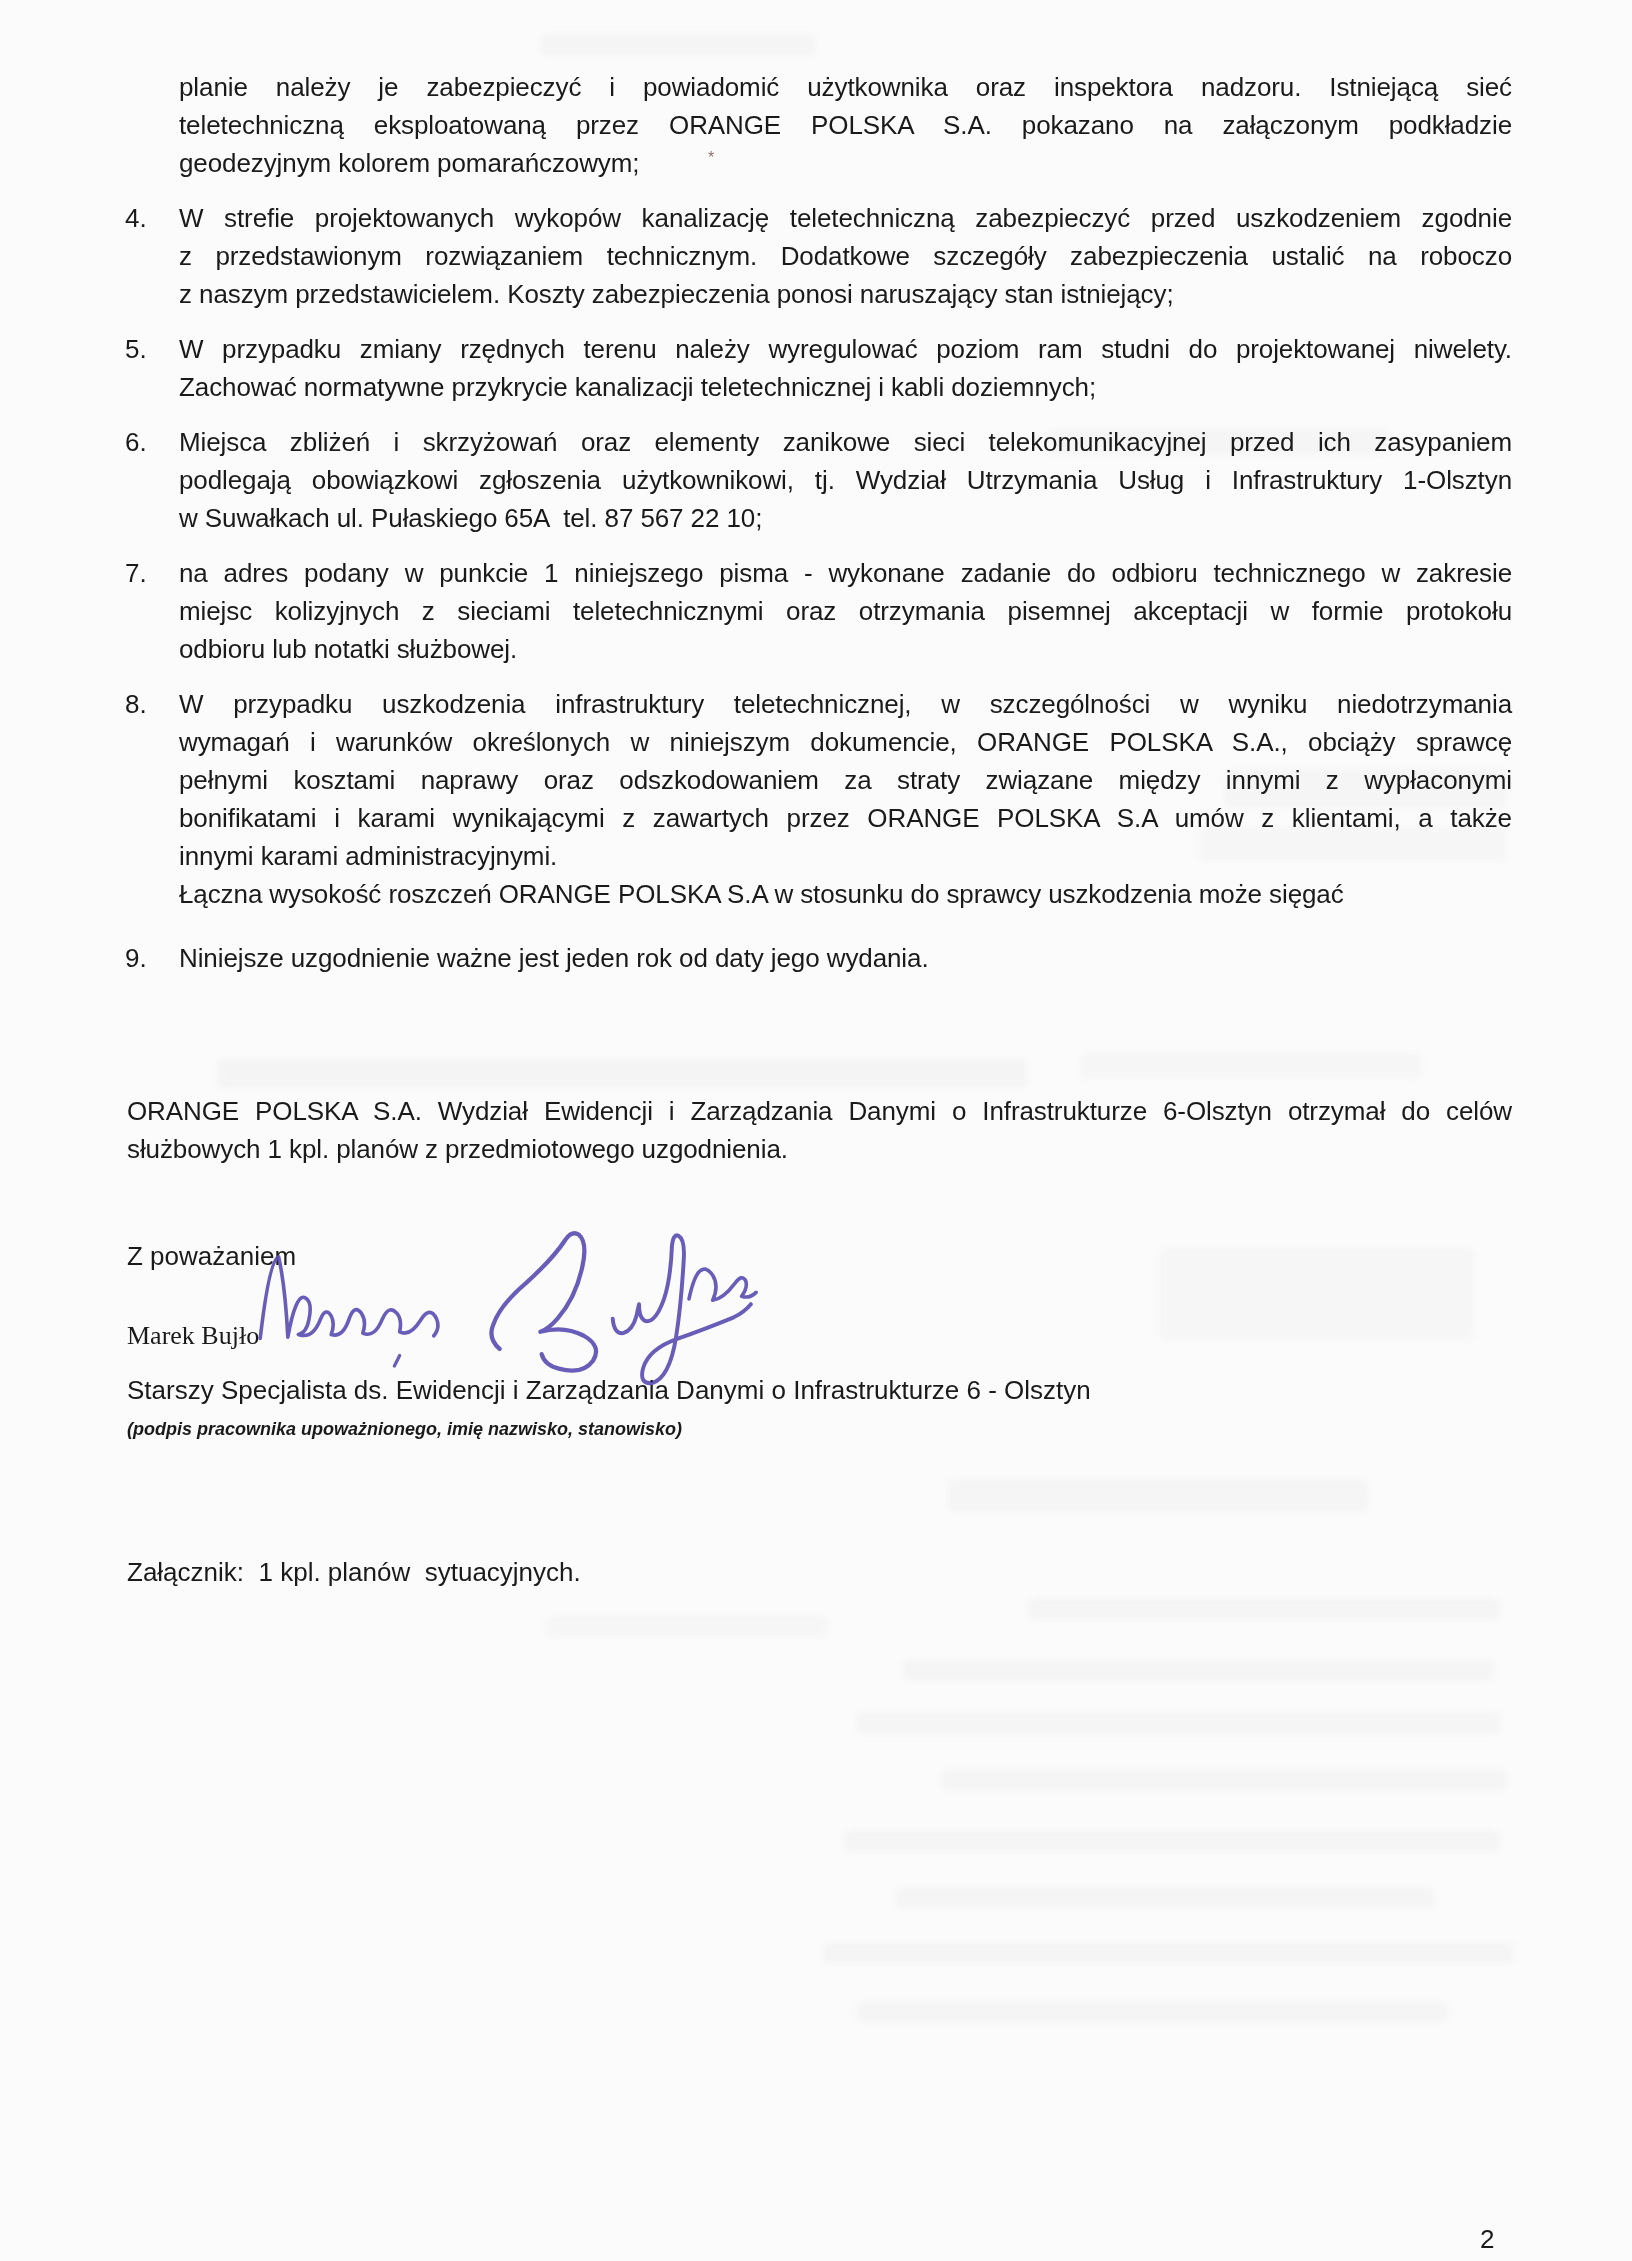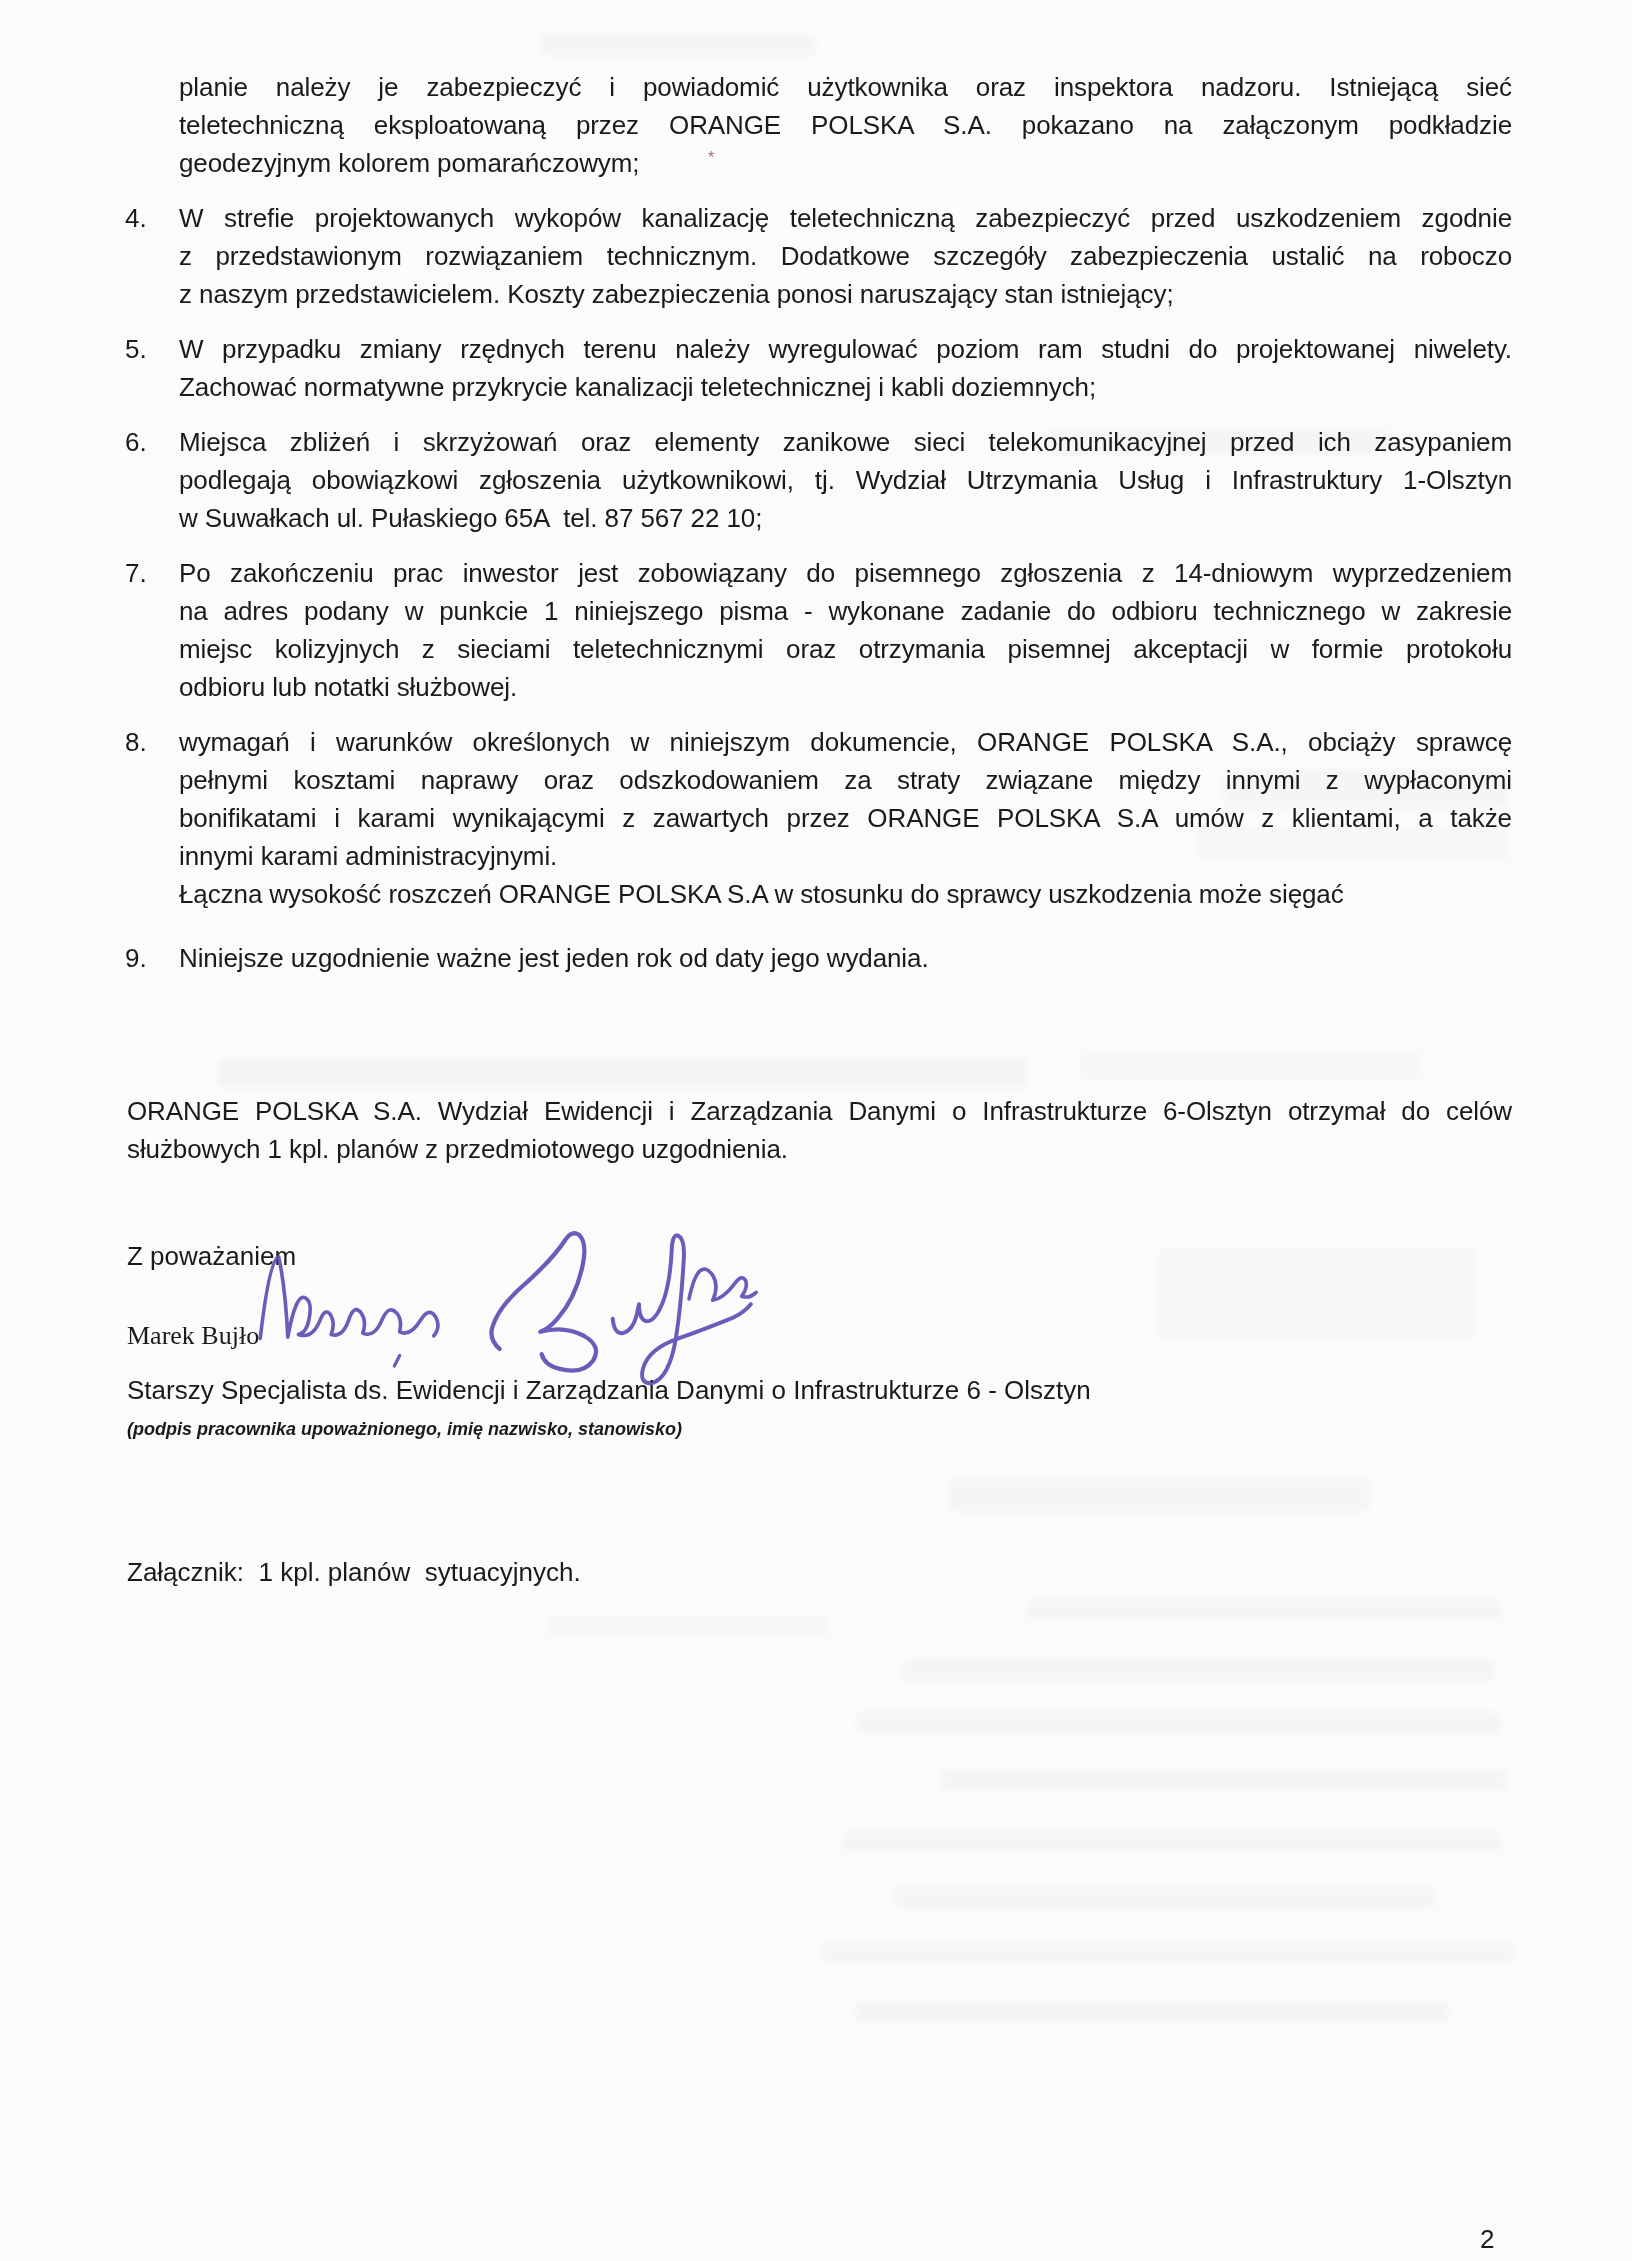--- a/index.html
+++ b/index.html
@@ -93,29 +93,29 @@
         <div class="num">6.</div>
         <div class="itext">
           <div class="tline just">Miejsca zbliżeń i skrzyżowań oraz elementy zanikowe sieci telekomunikacyjnej przed ich zasypaniem</div>
           <div class="tline just">podlegają obowiązkowi zgłoszenia użytkownikowi, tj. Wydział Utrzymania Usług i Infrastruktury 1-Olsztyn</div>
           <div class="tline">w Suwałkach ul. Pułaskiego 65A  tel. 87 567 22 10;</div>
         </div>
       </div>
       <div class="item">
         <div class="num">7.</div>
         <div class="itext">
-          <div class="tline just">Po zakończeniu prac inwestor jest zobowiązany do pisemnego zgłoszenia z 14-dniowym wyprzedzeniem</div>
           <div class="tline just">na adres podany w punkcie 1 niniejszego pisma - wykonane zadanie do odbioru technicznego w zakresie</div>
           <div class="tline just">miejsc kolizyjnych z sieciami teletechnicznymi oraz otrzymania pisemnej akceptacji w formie protokołu</div>
           <div class="tline">odbioru lub notatki służbowej.</div>
         </div>
       </div>
       <div class="item">
         <div class="num">8.</div>
         <div class="itext">
+          <div class="tline just">W przypadku uszkodzenia infrastruktury teletechnicznej, w szczególności w wyniku niedotrzymania</div>
           <div class="tline just">wymagań i warunków określonych w niniejszym dokumencie, ORANGE POLSKA S.A., obciąży sprawcę</div>
           <div class="tline just">pełnymi kosztami naprawy oraz odszkodowaniem za straty związane między innymi z wypłaconymi</div>
           <div class="tline just">bonifikatami i karami wynikającymi z zawartych przez ORANGE POLSKA S.A umów z klientami, a także</div>
           <div class="tline">innymi karami administracyjnymi.</div>
           <div class="tline">Łączna wysokość roszczeń ORANGE POLSKA S.A w stosunku do sprawcy uszkodzenia może sięgać</div>
         </div>
       </div>
       <div class="item">
         <div class="num">9.</div>
         <div class="itext">

